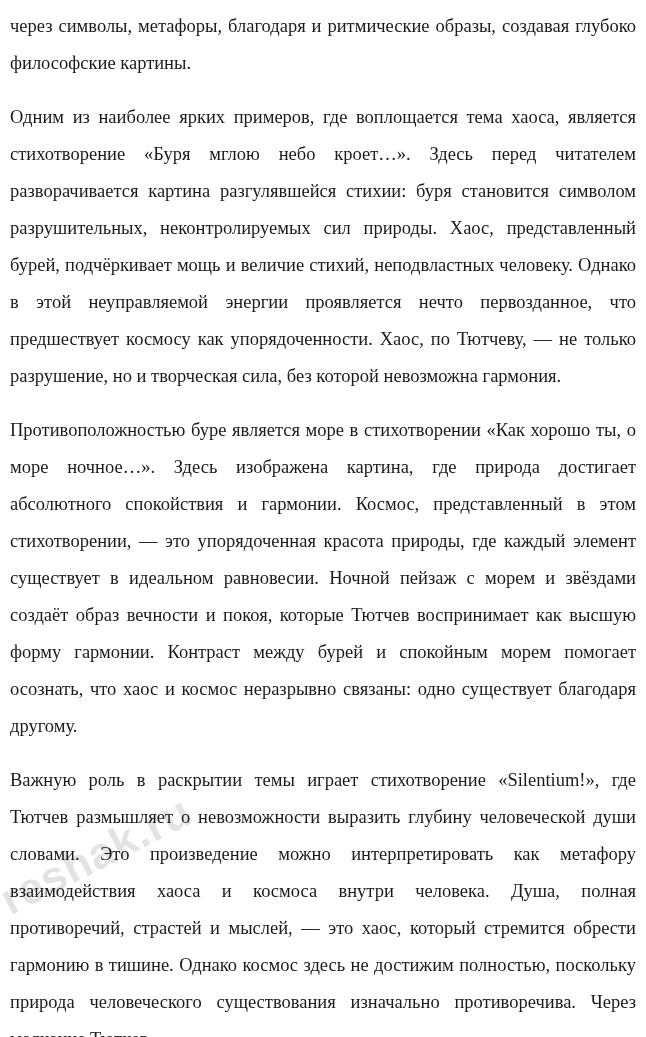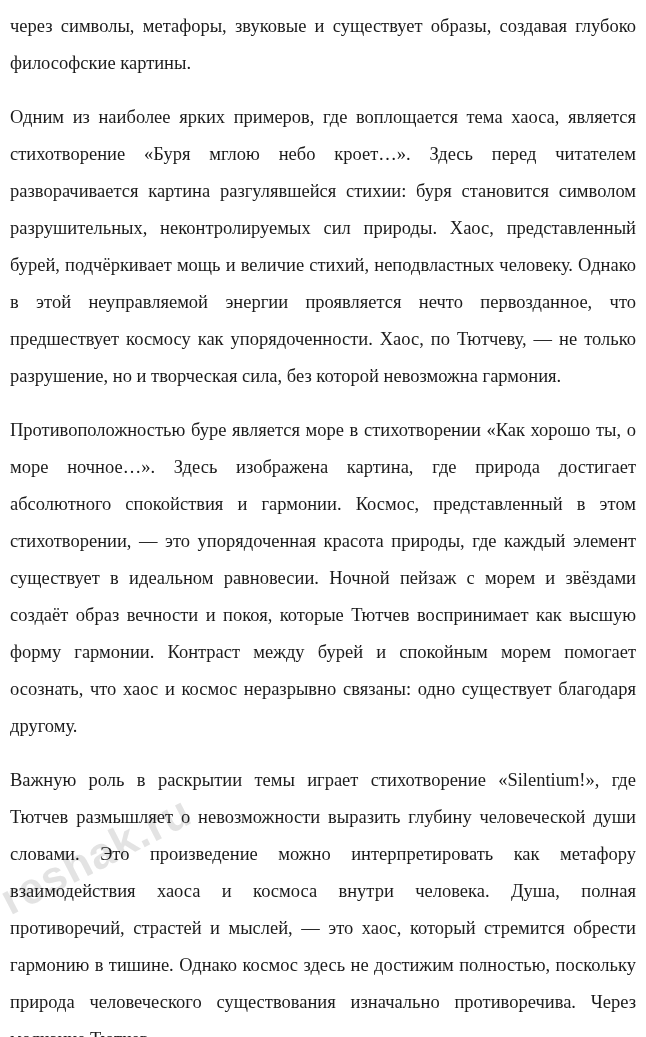--- a/index.html
+++ b/index.html
@@ -53,18 +53,18 @@
     opacity: 0.95;
   }
 </style>
 </head>
 <body>
 
 <div class="page">
 
   <div class="watermark">reshak.ru</div>
 
-  <p class="para">через символы, метафоры, звуковые и существует образы, создавая глубоко философские картины.</p>
+  <p class="para">через символы, метафоры, благодаря и ритмические образы, создавая глубоко философские картины.</p>
   <p class="para">Одним из наиболее ярких примеров, где воплощается тема хаоса, является стихотворение «Буря мглою небо кроет…». Здесь перед читателем разворачивается картина разгулявшейся стихии: буря становится символом разрушительных, неконтролируемых сил природы. Хаос, представленный бурей, подчёркивает мощь и величие стихий, неподвластных человеку. Однако в этой неуправляемой энергии проявляется нечто первозданное, что предшествует космосу как упорядоченности. Хаос, по Тютчеву, — не только разрушение, но и творческая сила, без которой невозможна гармония.</p>
   <p class="para">Противоположностью буре является море в стихотворении «Как хорошо ты, о море ночное…». Здесь изображена картина, где природа достигает абсолютного спокойствия и гармонии. Космос, представленный в этом стихотворении, — это упорядоченная красота природы, где каждый элемент существует в идеальном равновесии. Ночной пейзаж с морем и звёздами создаёт образ вечности и покоя, которые Тютчев воспринимает как высшую форму гармонии. Контраст между бурей и спокойным морем помогает осознать, что хаос и космос неразрывно связаны: одно существует благодаря другому.</p>
   <p class="para">Важную роль в раскрытии темы играет стихотворение «Silentium!», где Тютчев размышляет о невозможности выразить глубину человеческой души словами. Это произведение можно интерпретировать как метафору взаимодействия хаоса и космоса внутри человека. Душа, полная противоречий, страстей и мыслей, — это хаос, который стремится обрести гармонию в тишине. Однако космос здесь не достижим полностью, поскольку природа человеческого существования изначально противоречива. Через молчание Тютчев</p>
 
 </div>
 
 </body></html>

